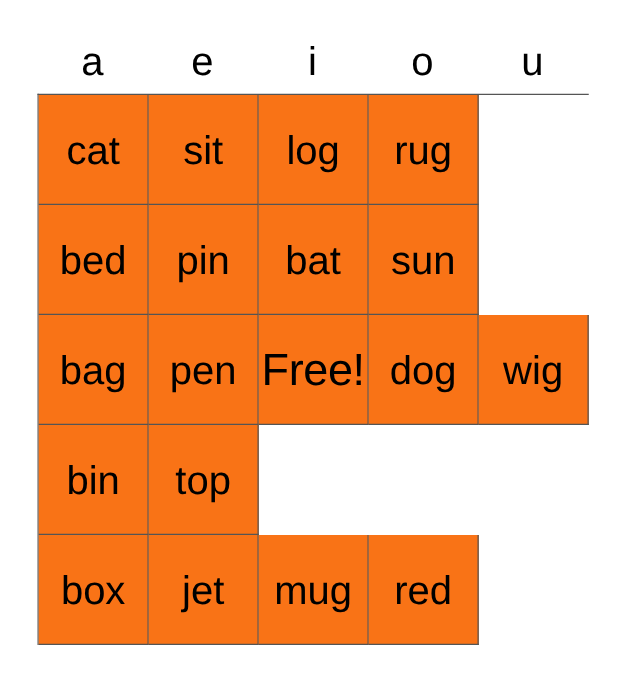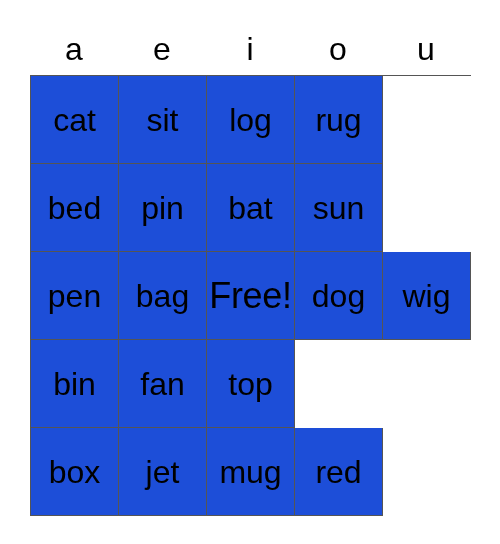--- a/index.html
+++ b/index.html
@@ -60,21 +60,21 @@
   }
   .cell {
     width: 88px;
     height: 88px;
     box-sizing: border-box;
     border-right: 1px solid #555555;
     border-bottom: 1px solid #555555;
     display: flex;
     align-items: center;
     justify-content: center;
-    background: #1d4ed8;
+    background: #f97316;
     overflow: hidden;
   }
   .cell-text {
     font-size: 32px;
     line-height: 34px;
     color: #000000;
     white-space: nowrap;
     text-align: center;
   }
   
@@ -133,42 +133,39 @@
       <div class="cell">
         <span class="cell-text">bat</span>
       </div>
       <div class="cell">
         <span class="cell-text">sun</span>
       </div>
     </div>
 
     <div class="grid-row">
       <div class="cell">
-        <span class="cell-text">pen</span>
+        <span class="cell-text">bag</span>
       </div>
       <div class="cell">
-        <span class="cell-text">bag</span>
+        <span class="cell-text">pen</span>
       </div>
       <div class="cell free">
         <span class="cell-text">Free!</span>
       </div>
       <div class="cell">
         <span class="cell-text">dog</span>
       </div>
       <div class="cell">
         <span class="cell-text">wig</span>
       </div>
     </div>
 
     <div class="grid-row">
       <div class="cell">
         <span class="cell-text">bin</span>
-      </div>
-      <div class="cell">
-        <span class="cell-text">fan</span>
       </div>
       <div class="cell">
         <span class="cell-text">top</span>
       </div>
     </div>
 
     <div class="grid-row">
       <div class="cell">
         <span class="cell-text">box</span>
       </div>

